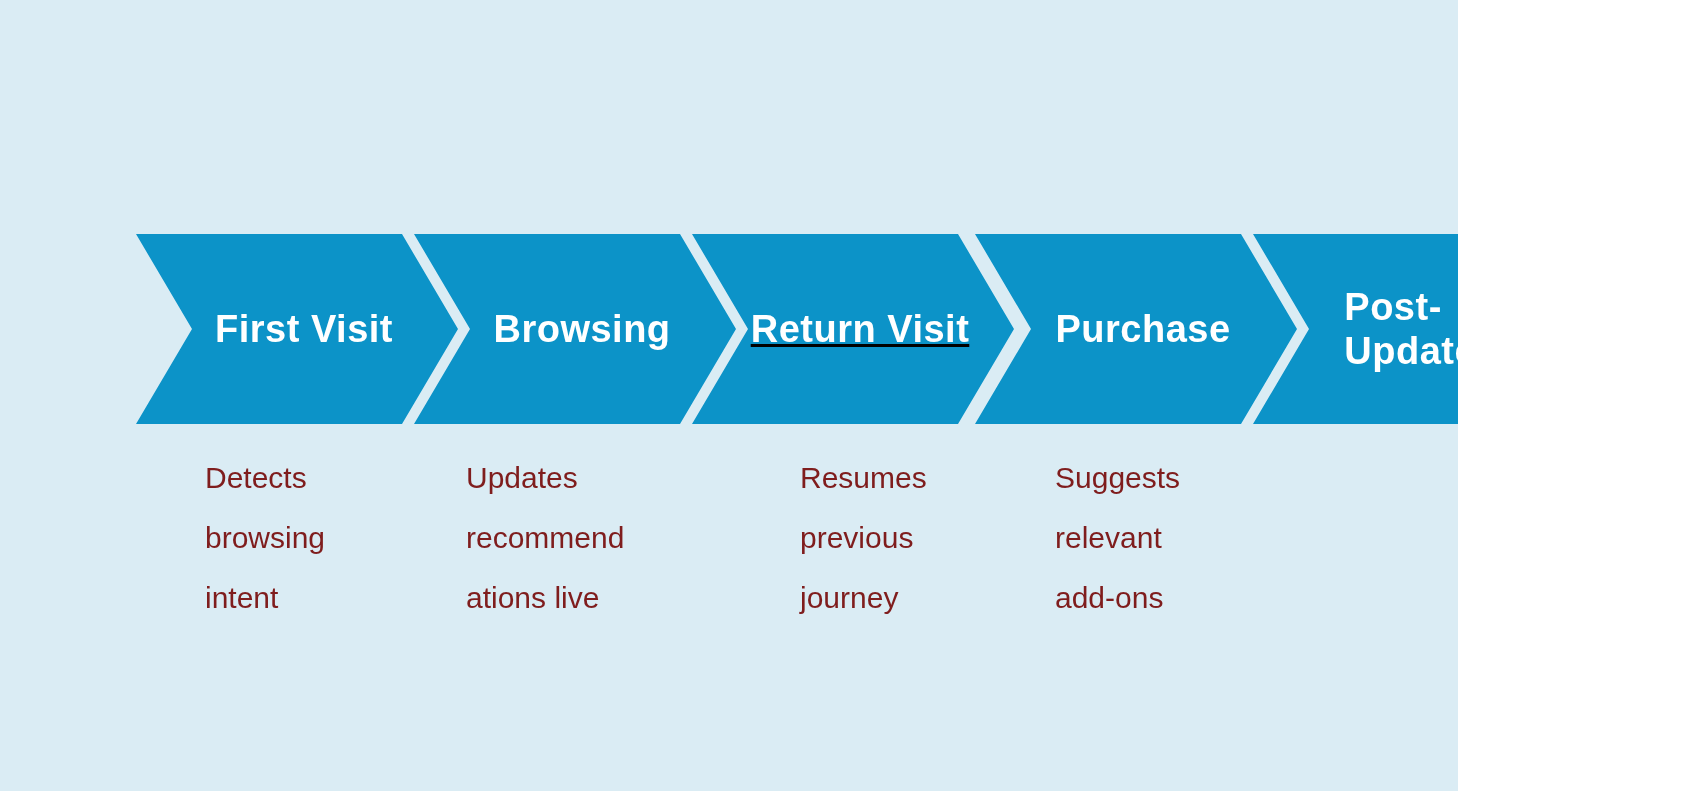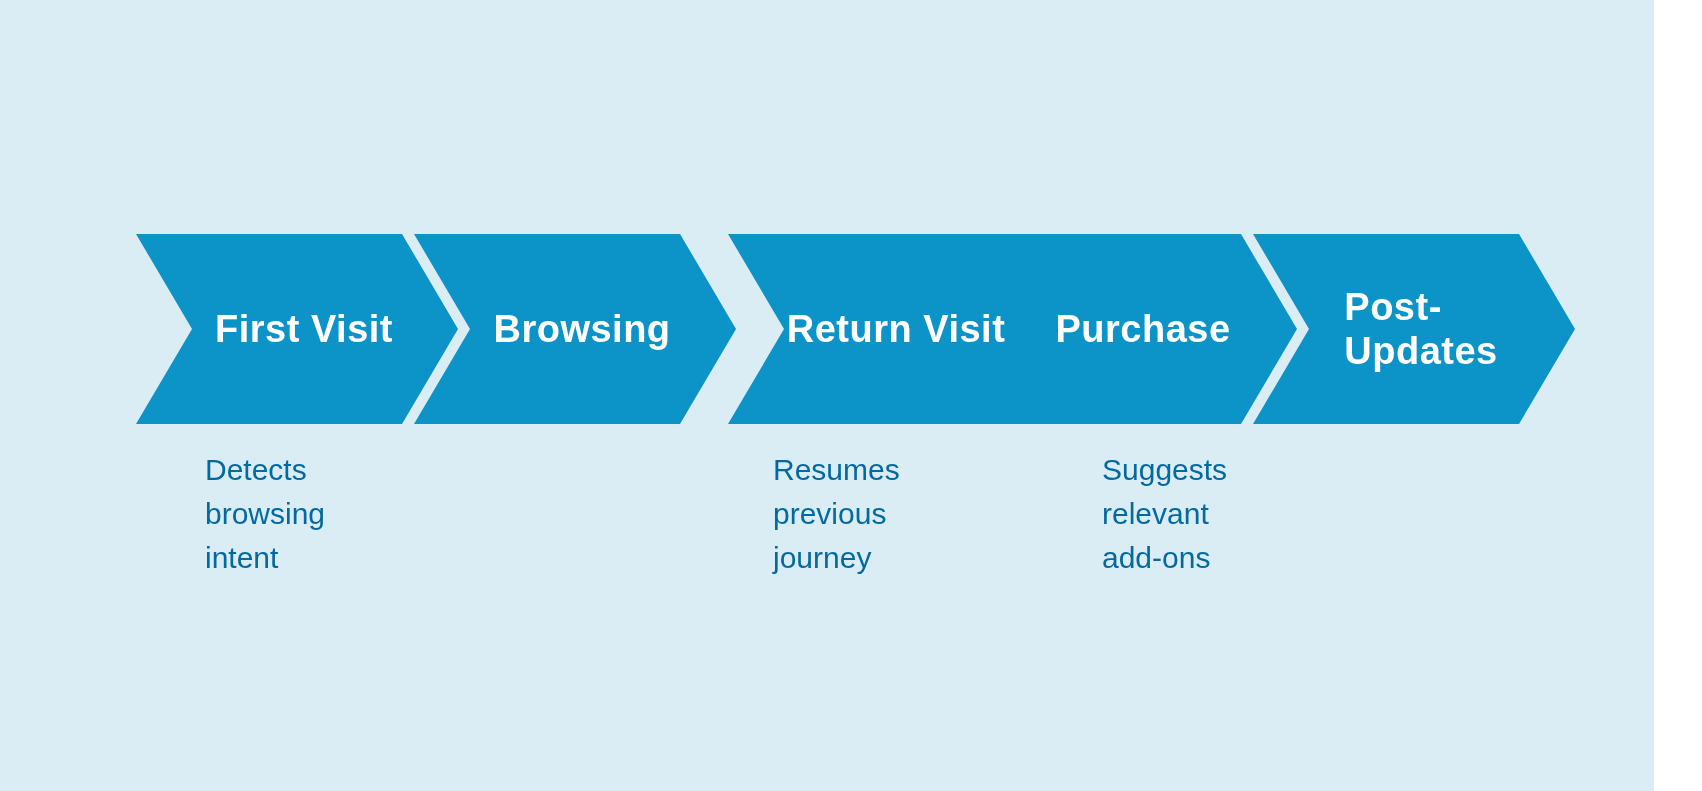--- a/index.html
+++ b/index.html
@@ -1,21 +1,21 @@
 <!DOCTYPE html>
 <html><head>
 <meta charset="utf-8">
 <style>
   html, body {
     margin: 0;
     padding: 0;
   }
   .canvas {
     position: relative;
-    width: 1654px;
+    width: 1458px;
     height: 791px;
     background: #daecf4;
     overflow: hidden;
     font-family: "Liberation Sans", sans-serif;
   }
   .chevron {
     position: absolute;
     top: 234px;
     width: 322px;
     height: 190px;
@@ -32,54 +32,57 @@
     font-size: 38px;
     font-weight: 700;
     letter-spacing: 0.5px;
     line-height: 44px;
     white-space: pre-line;
     text-align: left;
   }
   .stage-desc {
     position: absolute;
     top: 448px;
-    color: #0369a1;
+    color: #7f1d1d;
     font-size: 30px;
     font-weight: 400;
-    line-height: 44px;
+    line-height: 60px;
     white-space: pre-line;
     text-align: left;
   }
   
   .arrow-0 { left: 136px; }
   .arrow-1 { left: 414px; }
-  .arrow-2 { left: 728px; }
+  .arrow-2 { left: 692px; text-decoration: underline; }
   .arrow-3 { left: 975px; }
   .arrow-4 { left: 1253px; }
   .desc-0 { left: 205px; }
   .desc-1 { left: 466px; }
-  .desc-2 { left: 773px; }
-  .desc-3 { left: 1055px; margin-left: 47px; }
+  .desc-2 { left: 800px; }
+  .desc-3 { left: 1055px; }
   .desc-4 { left: 1334px; }
 </style>
 </head>
 <body>
 
 <div class="canvas">
 
   <div class="chevron arrow-0">
     <span class="chevron-label">First Visit</span>
   </div>
   <div class="stage-desc desc-0">Detects
 browsing
 intent</div>
 
   <div class="chevron arrow-1">
     <span class="chevron-label">Browsing</span>
   </div>
+  <div class="stage-desc desc-1">Updates
+recommend
+ations live</div>
 
   <div class="chevron arrow-2">
     <span class="chevron-label">Return Visit</span>
   </div>
   <div class="stage-desc desc-2">Resumes
 previous
 journey</div>
 
   <div class="chevron arrow-3">
     <span class="chevron-label">Purchase</span>

